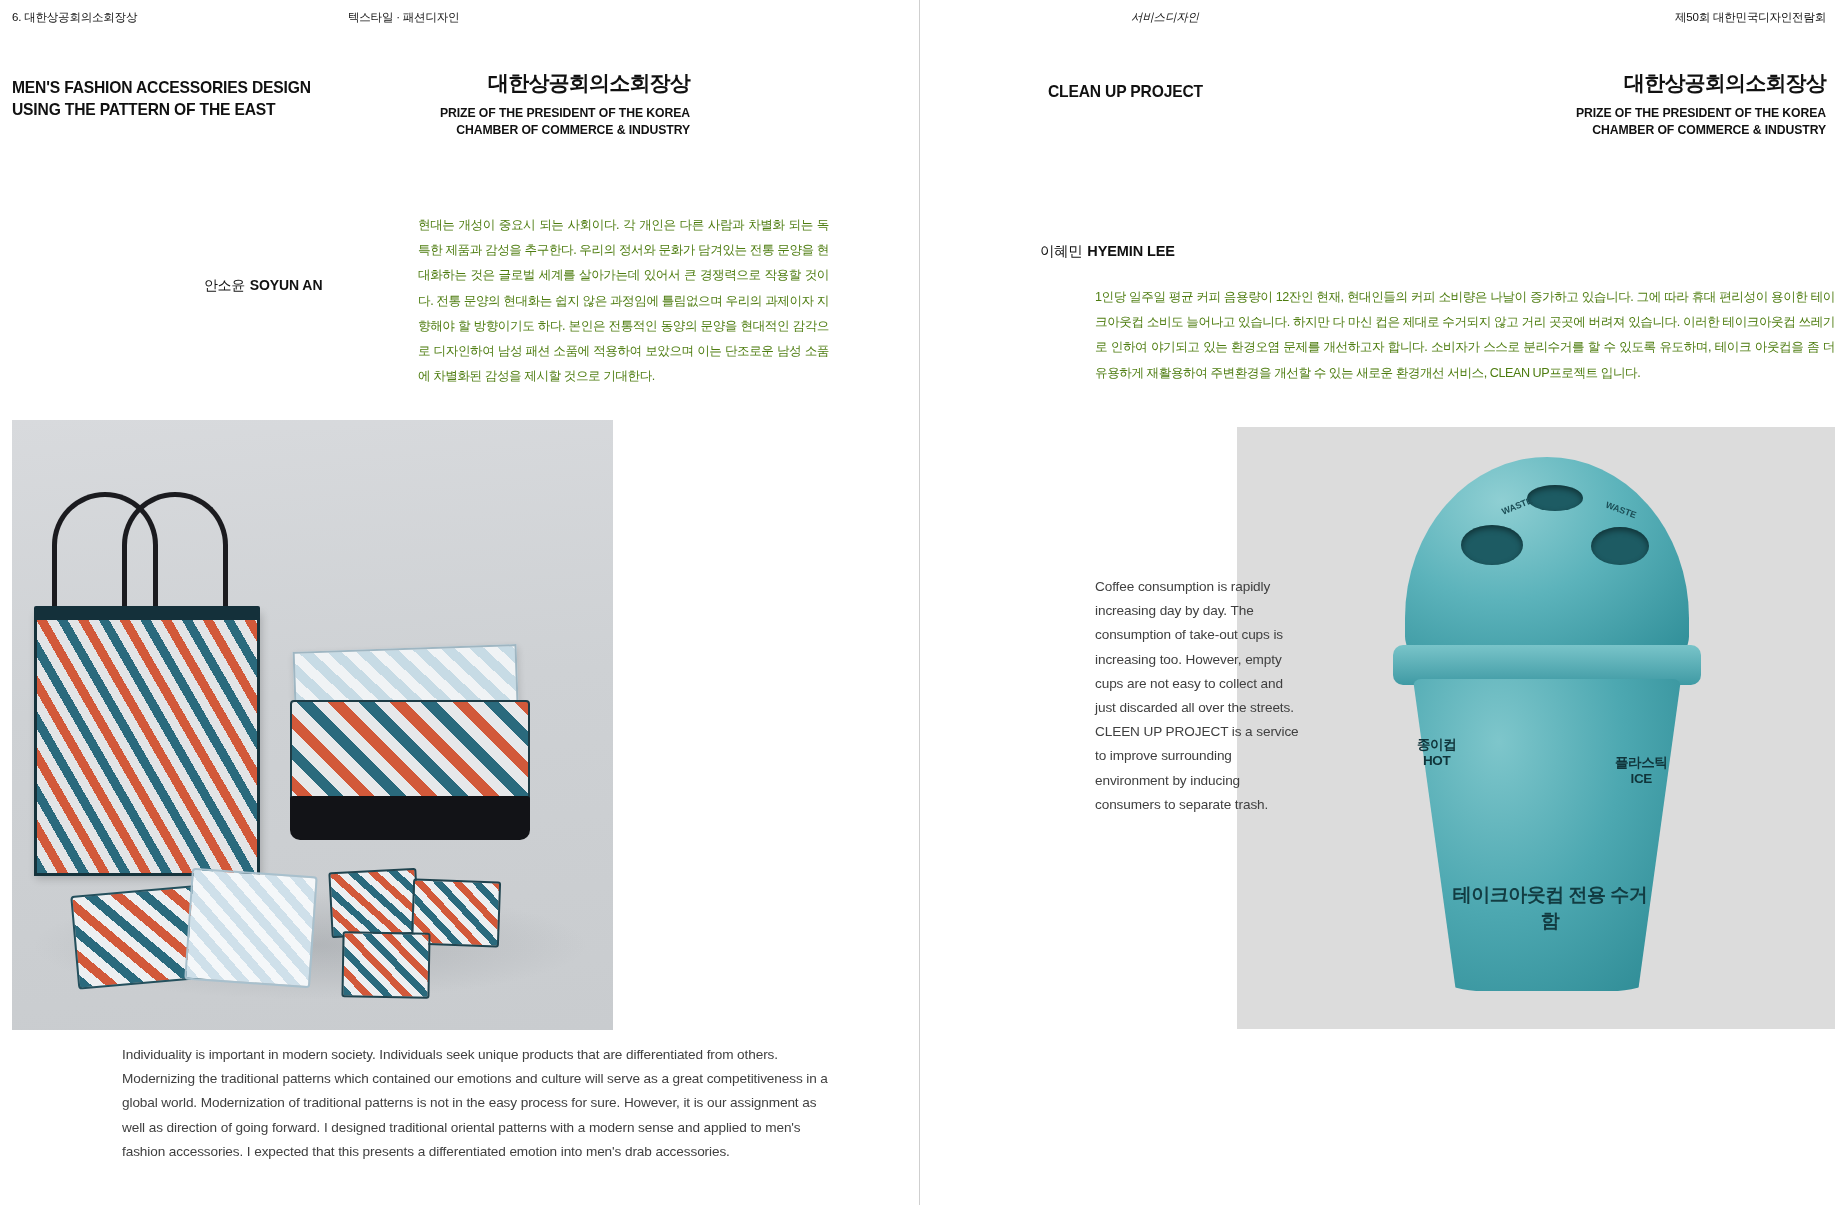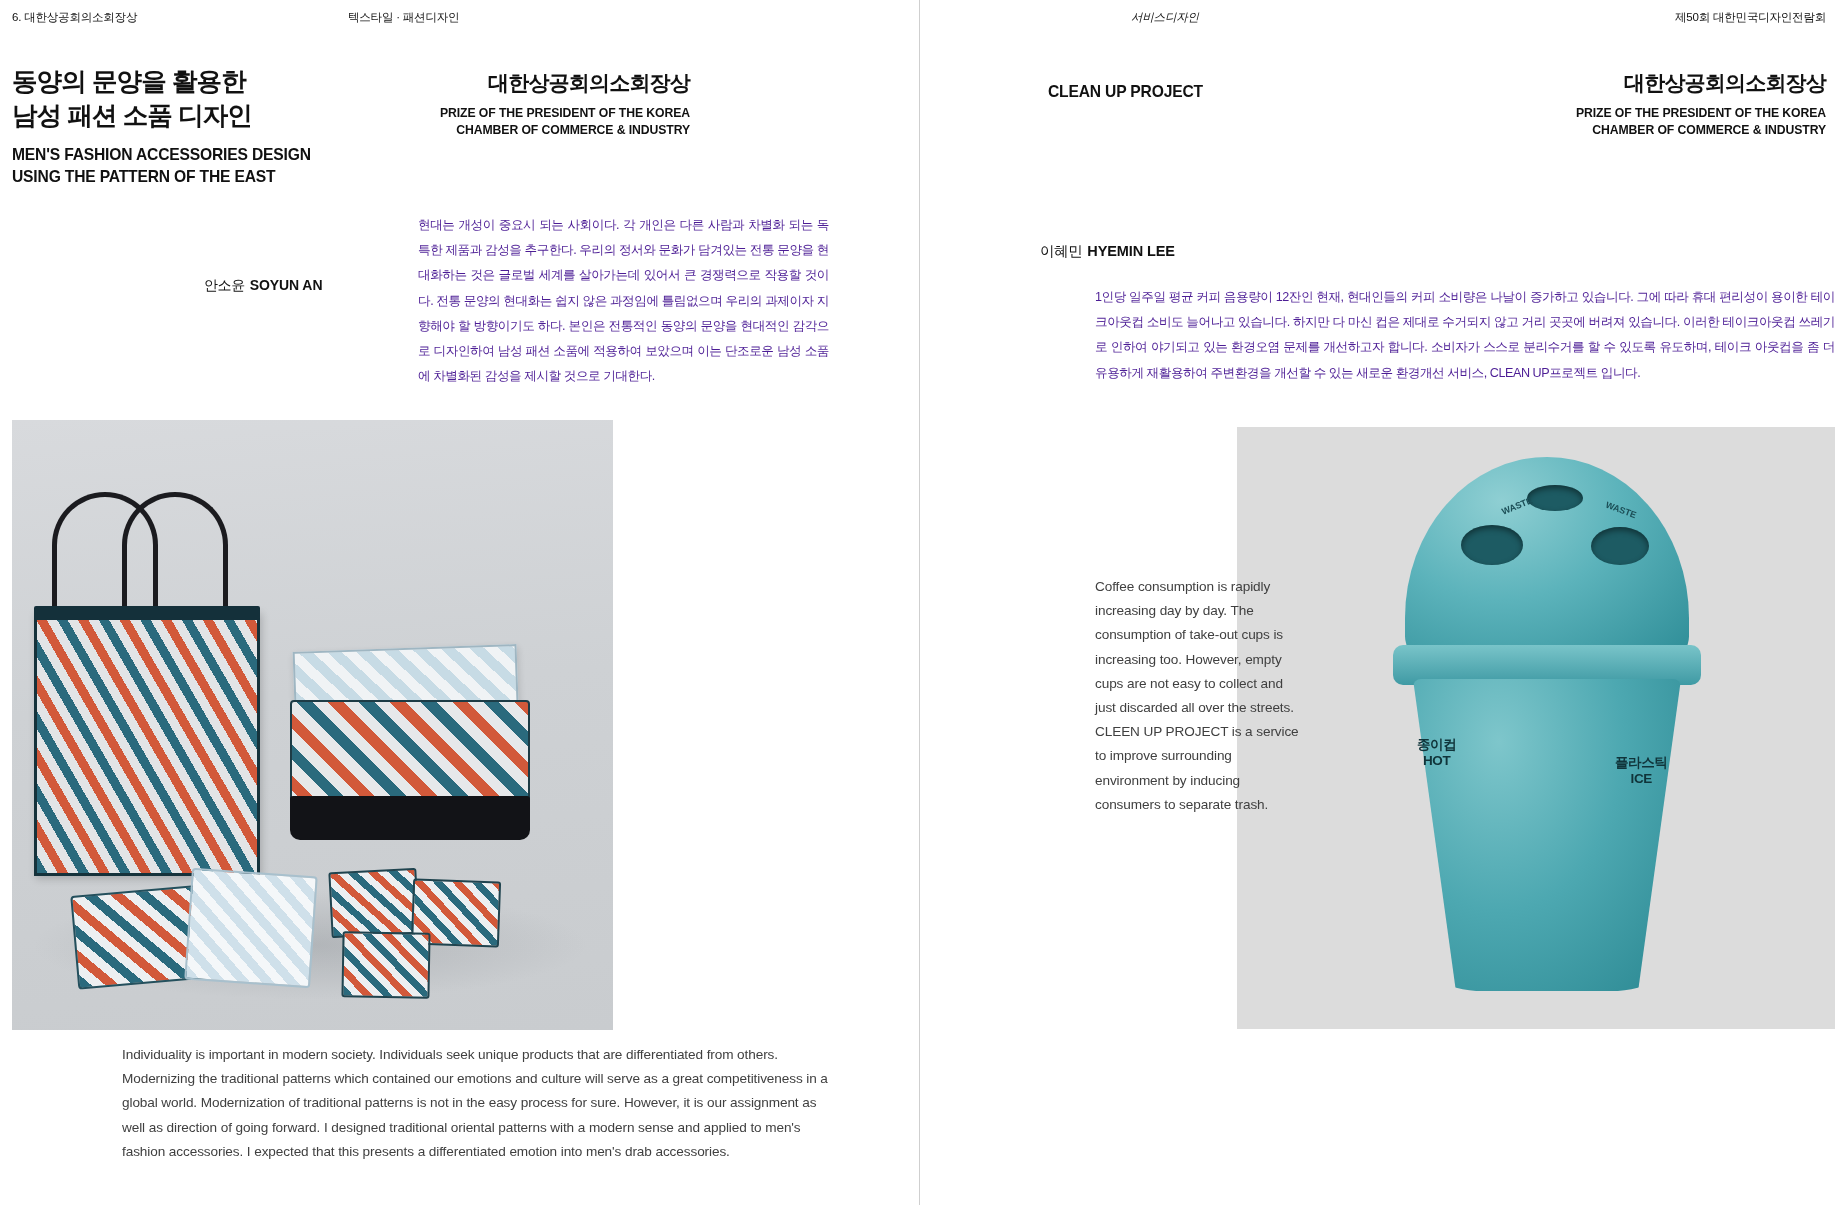--- a/index.html
+++ b/index.html
@@ -109,21 +109,21 @@
   .author .ko { font-weight: normal; letter-spacing: -0.4px; }
   .author .en { font-weight: bold; letter-spacing: -0.1px; margin-left: 5px; }
   .au-left  { left: 204px; top: 277px; }
 
   
   .body-ko {
     position: absolute;
     font-size: 12.6px;
     line-height: 2.0;
     letter-spacing: -0.45px;
-    color: #4c1d95;
+    color: #4d7c0f;
     text-align: justify;
   }
   .bk-left  { left: 418px; top: 213px; width: 411px; }
 
   
   .photo-left {
     position: absolute;
     left: 12px;
     top: 420px;
     width: 601px;
@@ -317,22 +317,20 @@
 <body>
 
 <div class="spread">
 
   <div class="page left">
 
     <div class="running-head rh-left-a">6. 대한상공회의소회장상</div>
     <div class="running-head rh-left-b">텍스타일 · 패션디자인</div>
 
     <div class="title-block tl-left">
-      <div class="title-ko" style="white-space: pre-line;">동양의 문양을 활용한
-남성 패션 소품 디자인</div>
       <div class="title-en" style="white-space: pre-line;">MEN'S FASHION ACCESSORIES DESIGN
 USING THE PATTERN OF THE EAST</div>
     </div>
 
     <div class="prize pz-left">
       <div class="prize-ko">대한상공회의소회장상</div>
       <div class="prize-en" style="white-space: pre-line;">PRIZE OF THE PRESIDENT OF THE KOREA
 CHAMBER OF COMMERCE &amp; INDUSTRY</div>
     </div>
 
@@ -391,19 +389,20 @@
           <div class="dome-hole dh3"></div>
           <div class="tag-small ts1">WASTE</div>
           <div class="tag-small ts2">WASTE</div>
         </div>
         <div class="bin-rim"></div>
         <div class="bin-body"></div>
         <div class="bin-tag tag-paper" style="white-space: pre-line;">종이컵
 HOT</div>
         <div class="bin-tag tag-plastic" style="white-space: pre-line;">플라스틱
 ICE</div>
+        <div class="bin-label">테이크아웃컵 전용 수거함</div>
       </div>
     </div>
 
     <div class="caption-en" style="left:175px; top:575px; width:208px;">Coffee consumption is rapidly increasing day by day. The consumption of take-out cups is increasing too. However, empty cups are not easy to collect and just discarded all over the streets. CLEEN UP PROJECT is a service to improve surrounding environment by inducing consumers to separate trash.</div>
   </div>
 
 </div>
 
 </body></html>

